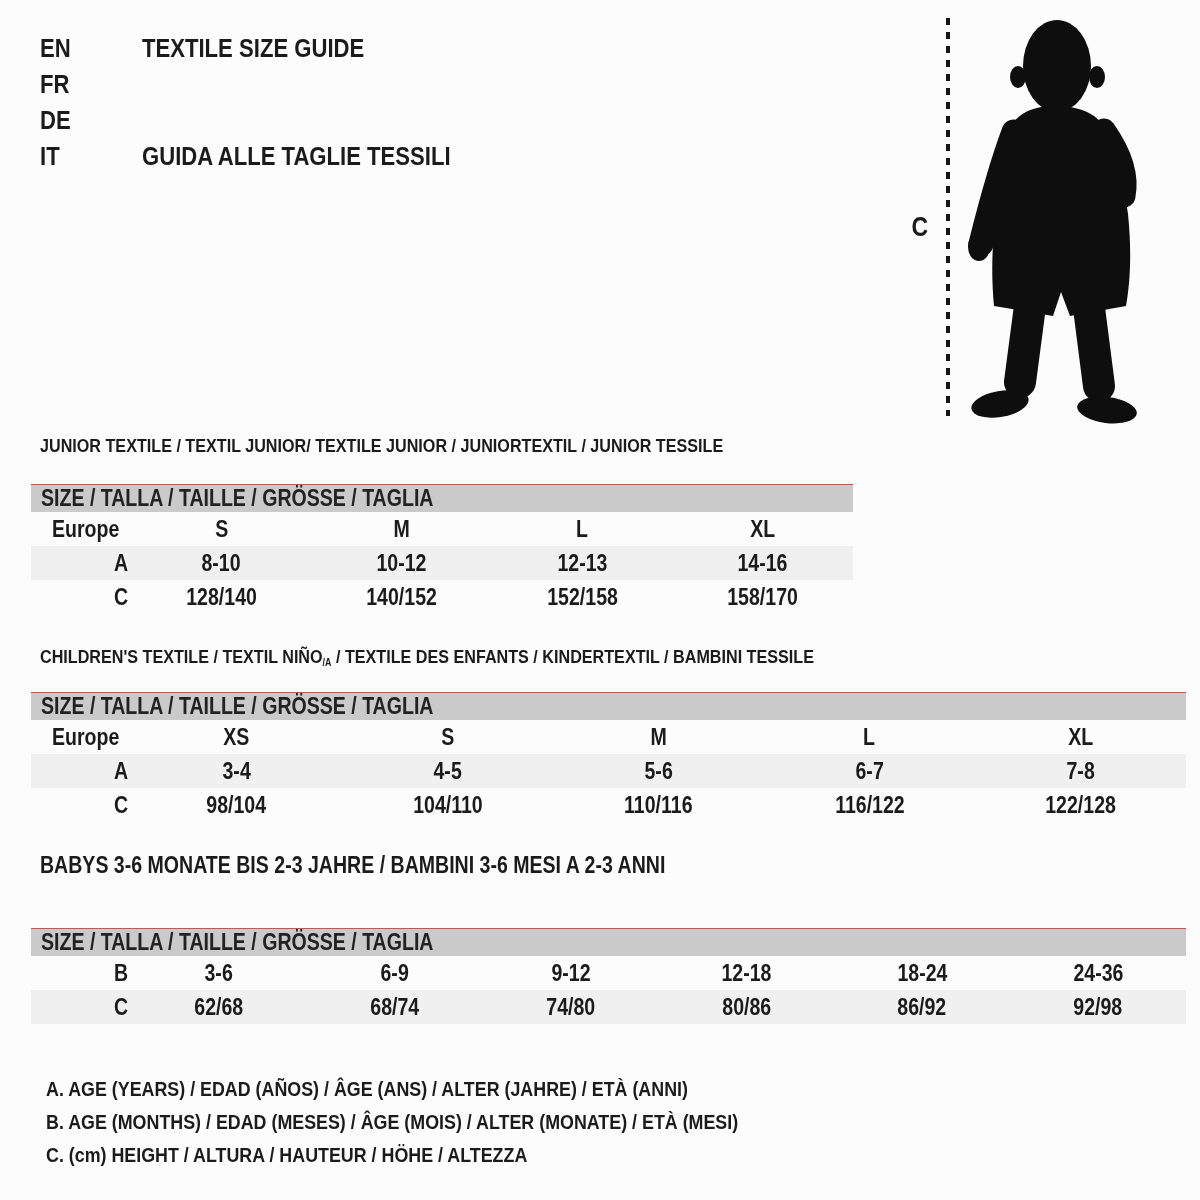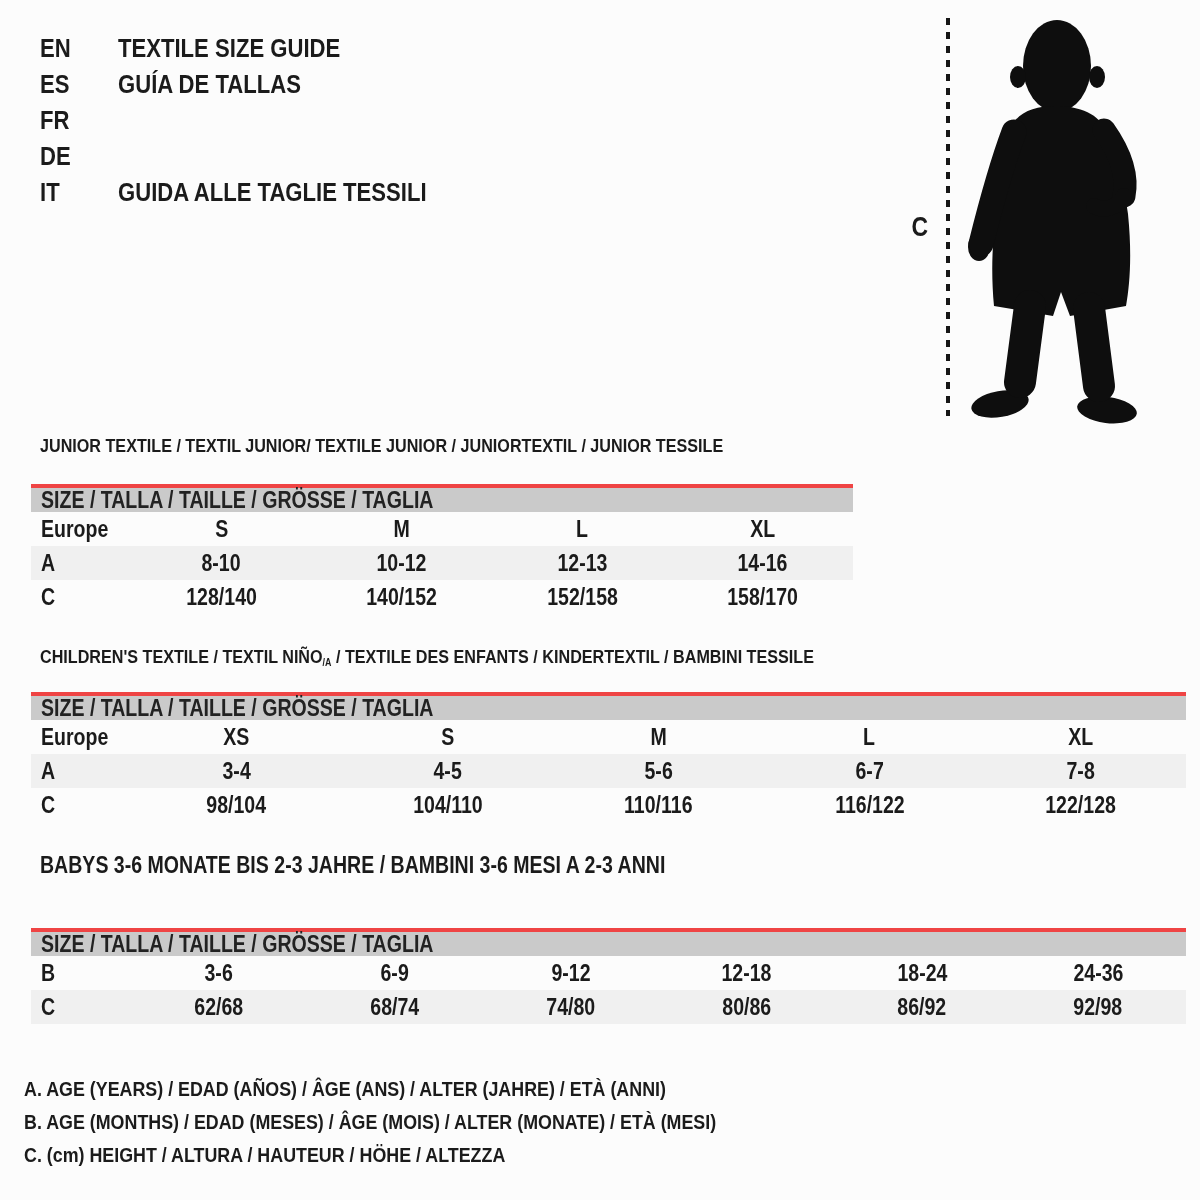--- a/index.html
+++ b/index.html
@@ -12,65 +12,61 @@
     position: relative;
   }
   .abs { position: absolute; }
 
   
   .cxl { display: inline-block; transform: scaleX(0.85); transform-origin: 0 50%; white-space: nowrap; }
   .cxc { display: inline-block; transform: scaleX(0.85); transform-origin: 50% 50%; white-space: nowrap; }
 
   
   .lang-block { left: 40px; top: 30px; font-size: 26px; font-weight: bold; line-height: 36px; }
-  .lang-row { display: grid; grid-template-columns: 78px auto; }
+  .lang-row { display: grid; grid-template-columns: 78px auto; gap: 24px; }
 
   
   .dash-line {
     left: 946px; top: 18px; width: 4px; height: 398px;
     background: repeating-linear-gradient(to bottom, #161616 0 7px, transparent 7px 14px);
   }
   .c-marker { left: 910px; top: 212px; font-size: 27px; font-weight: bold; }
   .baby-svg { left: 958px; top: 14px; width: 185px; height: 410px; }
 
   
   .sec-heading { left: 40px; font-size: 19px; font-weight: bold; line-height: 26px; white-space: nowrap; }
   .sec-heading-2l { left: 40px; font-size: 23px; font-weight: bold; line-height: 35px; white-space: nowrap; }
   .sub-sm { font-size: 0.55em; vertical-align: -0.25em; letter-spacing: 0; }
 
   
   .size-table { left: 31px; }
   .t-junior { width: 822px; }
   .t-wide { width: 1155px; }
   .band {
     height: 28px; background: #cacaca;
-    border-top: 4px solid #ef4444;
+    border-top: 1px solid #ef4444;
     display: flex; align-items: center;
     padding-left: 10px; box-sizing: border-box;
     font-size: 23px; font-weight: bold; color: #222;
   }
   .trow { display: flex; align-items: center; height: 34px; font-size: 23px; font-weight: bold; }
   .trow.shaded { background: #f0f0f0; }
-  .tlabel { width: 100px; padding-left: 10px; box-sizing: border-box; text-align: left; flex: 0 0 auto; }
+  .tlabel { width: 100px; padding-left: 10px; box-sizing: border-box; text-align: right; flex: 0 0 auto; }
   .tcell { flex: 1 1 0; text-align: center; }
 
   
-  .legend { left: 24px; top: 1072px; font-size: 21px; font-weight: bold; line-height: 33px; }
+  .legend { left: 46px; top: 1072px; font-size: 21px; font-weight: bold; line-height: 33px; }
 </style>
 </head>
 <body>
 
 <div class="abs lang-block">
   <div class="lang-row">
     <span><span class="cxl">EN</span></span>
     <span><span class="cxl">TEXTILE SIZE GUIDE</span></span>
-  </div>
-  <div class="lang-row">
-    <span><span class="cxl">ES</span></span>
-    <span><span class="cxl">GUÍA DE TALLAS</span></span>
   </div>
   <div class="lang-row">
     <span><span class="cxl">FR</span></span>
   </div>
   <div class="lang-row">
     <span><span class="cxl">DE</span></span>
   </div>
   <div class="lang-row">
     <span><span class="cxl">IT</span></span>
     <span><span class="cxl">GUIDA ALLE TAGLIE TESSILI</span></span>

